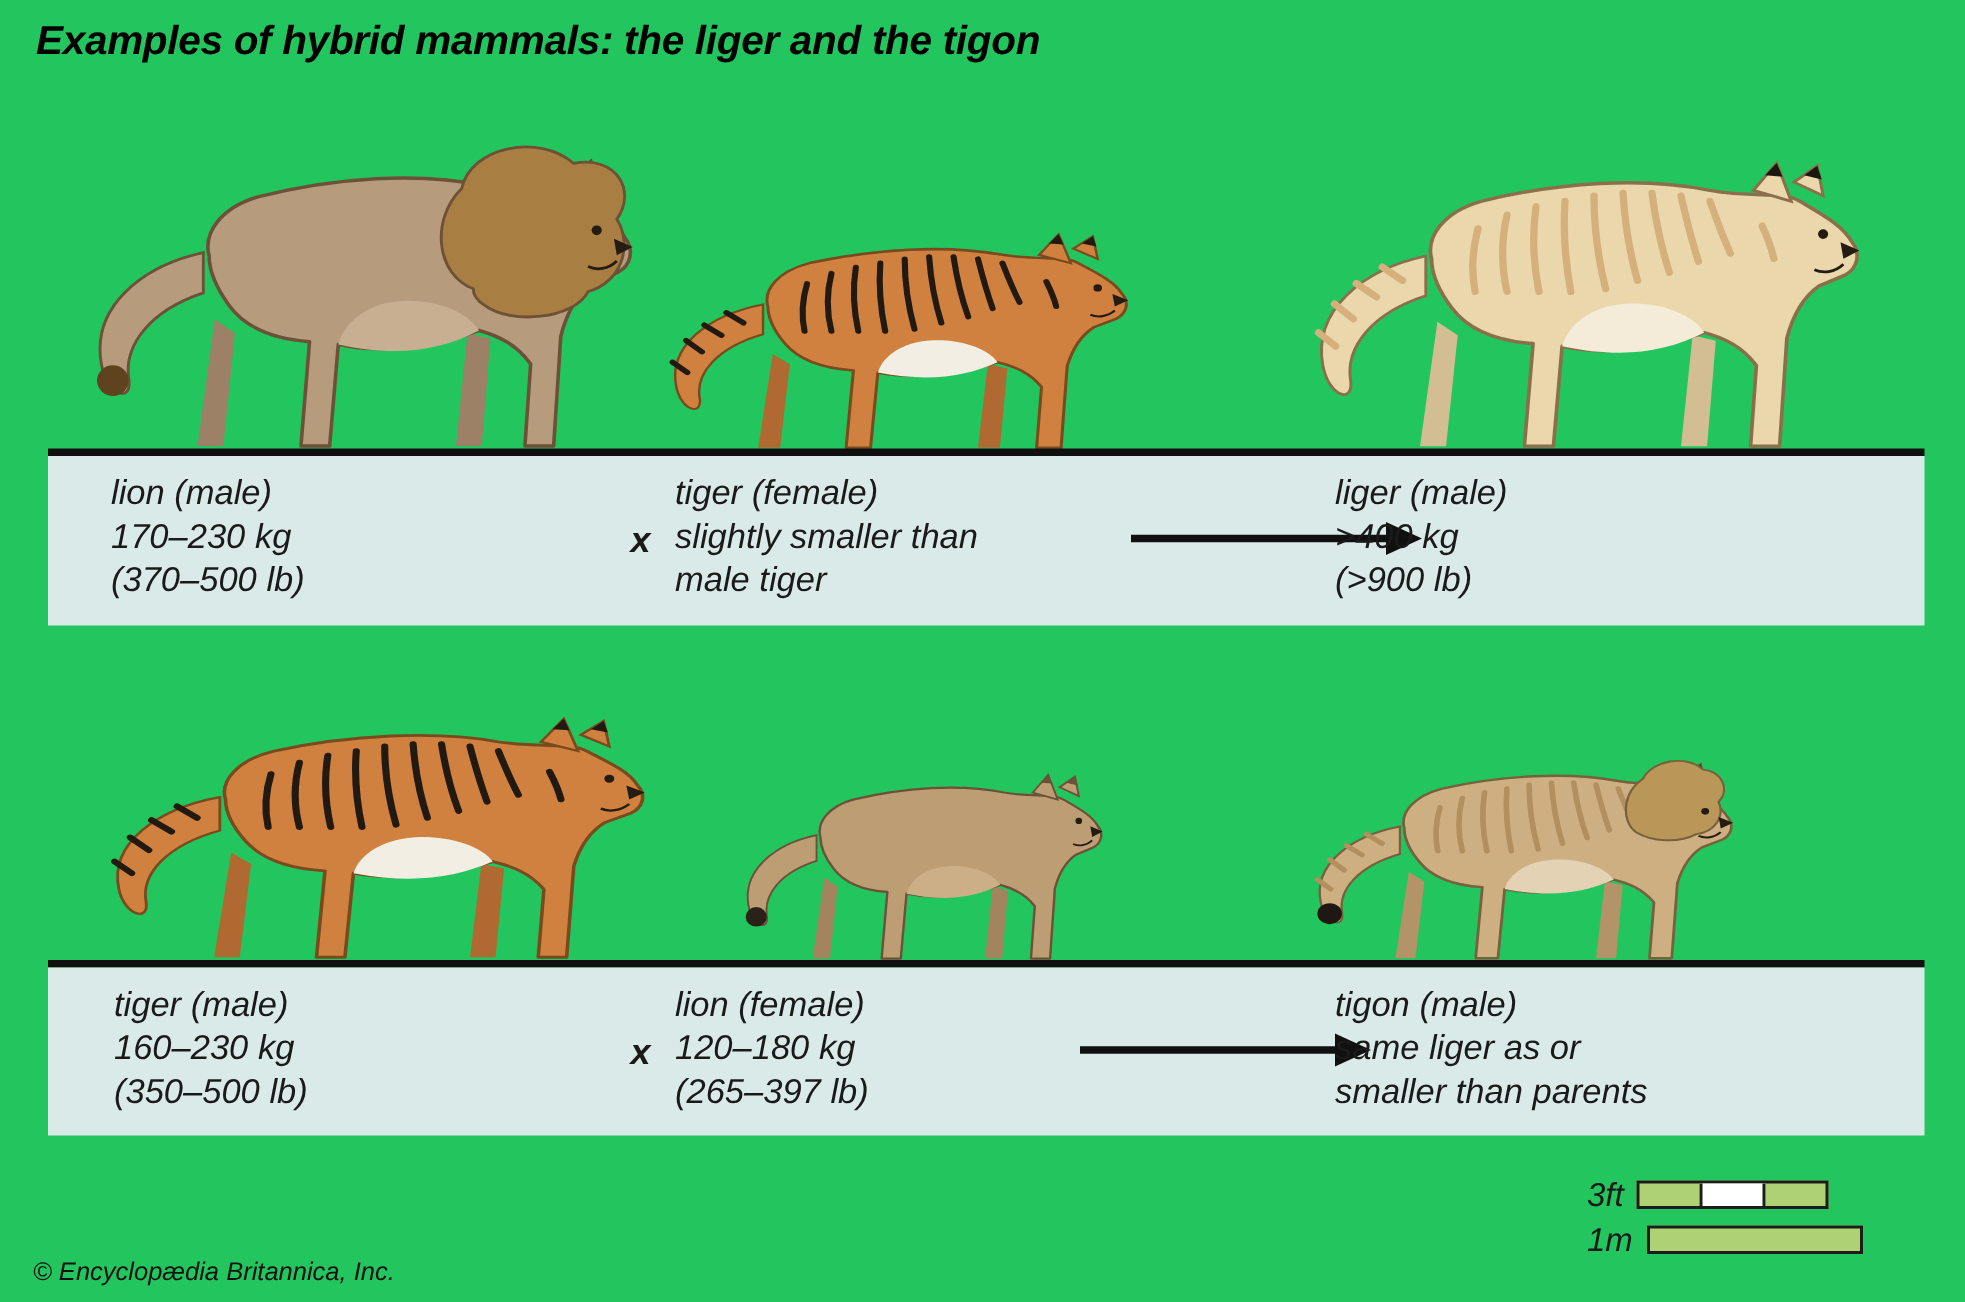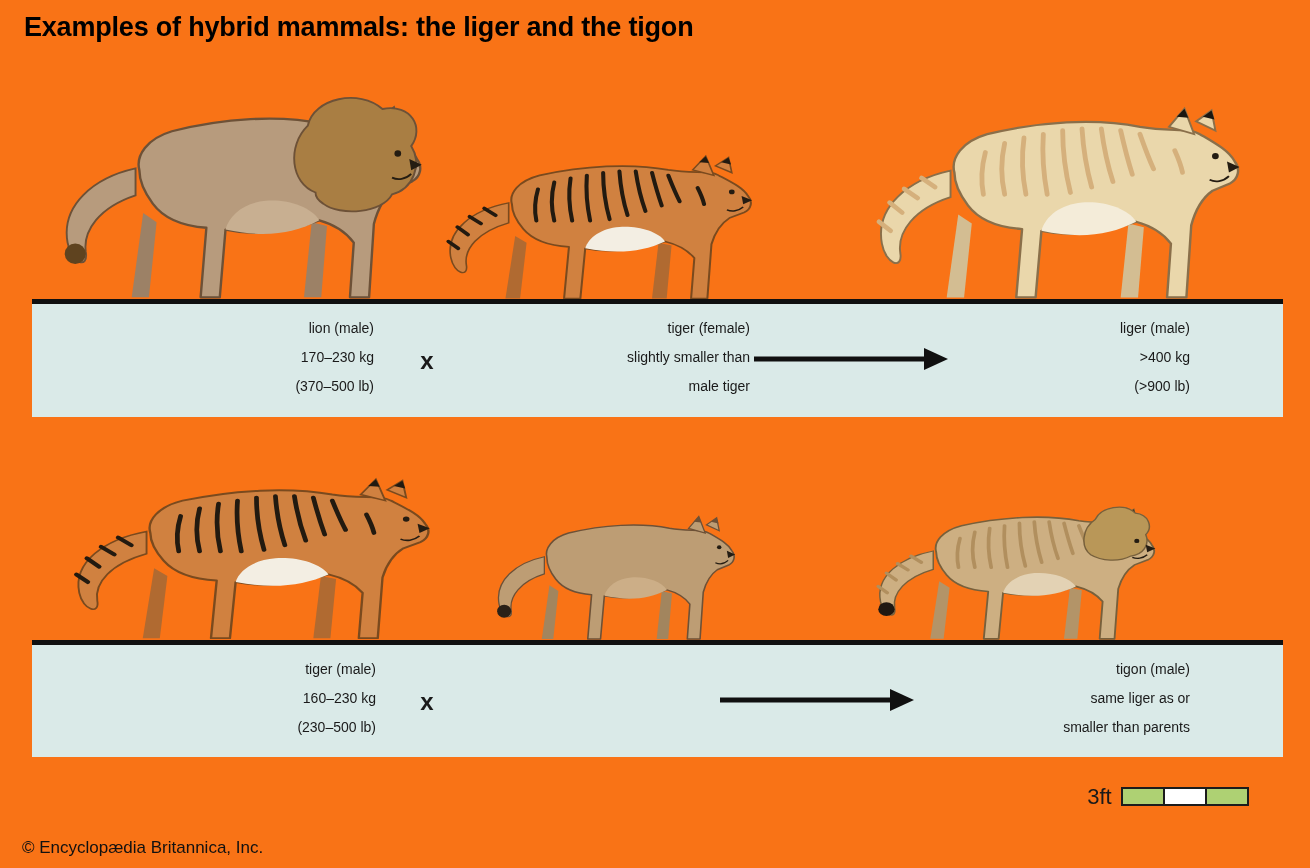--- a/index.html
+++ b/index.html
@@ -1,45 +1,46 @@
 <!DOCTYPE html>
 <html><head>
 <meta charset="utf-8">
 <style>
   html,body{margin:0;padding:0;background:#ffffff;}
   .canvas{
     position:relative;
     width:1310px;height:868px;
-    background:#f97316;
+    background:#22c55e;
     font-family:"Liberation Sans", sans-serif;
     color:#1a1a1a;
     overflow:hidden;
+    font-style:italic;
   }
   .title{
     position:absolute;left:24px;top:12px;margin:0;
     font-size:27px;font-weight:bold;letter-spacing:-0.2px;color:#000;
   }
   .groundline{
     position:absolute;left:32px;width:1251px;height:5px;background:#101010;
   }
   .band{
     position:absolute;left:32px;width:1251px;background:#daeae8;
   }
   .lbl{
     position:absolute;top:10px;width:300px;
-    text-align:right;font-size:14px;line-height:29px;
+    text-align:left;font-size:23px;line-height:29px;
   }
   .cross{
     position:absolute;top:40px;width:34px;text-align:center;
     font-size:24px;font-weight:bold;line-height:34px;
   }
   .arrow{position:absolute;height:26px;}
   .arrow svg{display:block;}
   .scalebars{position:absolute;left:1058px;top:786px;width:220px;}
-  .scalerow{display:flex;align-items:center;justify-content:center;margin-bottom:9px;height:21px;}
+  .scalerow{display:flex;align-items:center;justify-content:flex-start;margin-bottom:9px;height:21px;}
   .scalerow .slabel{font-size:22px;margin-right:9px;line-height:21px;}
   .sbar{height:15px;border:2px solid #1c1c1c;background:#aed173;display:flex;}
   .sbar.ft{width:124px;}
   .sbar.m{width:140px;}
   .sseg{flex:1;}
   .sseg.white{background:#ffffff;border-left:2px solid #1c1c1c;border-right:2px solid #1c1c1c;}
   .credit{position:absolute;left:22px;top:838px;font-size:17px;color:#111;}
   .cat{position:absolute;}
   
   .lion-male  {--body:#b79b7d;--outline:#6d5137;--far:#9c8166;--belly:#c8af91;
@@ -160,23 +161,28 @@
     </svg>
   <svg class="cat tigon" style="left:856px;top:484px;width:312px;height:158px" viewBox="0 0 420 250" preserveAspectRatio="none">
       <use href="#bigcat"></use>
     </svg>
 
   <div class="groundline" style="top:640px"></div>
   <section class="band" style="top:645px;height:112px">
     <div class="lbl" style="left:44px">
       <div>tiger (male)</div>
       <div>160–230 kg</div>
-      <div>(230–500 lb)</div>
+      <div>(350–500 lb)</div>
     </div>
     <div class="cross" style="left:378px">x</div>
+    <div class="lbl" style="left:418px">
+      <div>lion (female)</div>
+      <div>120–180 kg</div>
+      <div>(265–397 lb)</div>
+    </div>
     <div class="arrow" style="left:688px;top:42px">
       <svg width="194" height="26">
           <line x1="0" y1="13" x2="172" y2="13" stroke="#101010" stroke-width="5"></line>
         <polygon points="170,2 194,13 170,24" fill="#101010"></polygon>
         </svg>
     </div>
     <div class="lbl" style="left:858px">
       <div>tigon (male)</div>
       <div>same liger as or</div>
       <div>smaller than parents</div>
@@ -185,17 +191,21 @@
 
   <div class="scalebars">
     <div class="scalerow">
       <span class="slabel">3ft</span>
       <div class="sbar ft">
         <div class="sseg"></div>
         <div class="sseg white"></div>
         <div class="sseg"></div>
       </div>
     </div>
+    <div class="scalerow">
+      <span class="slabel">1m</span>
+      <div class="sbar m"></div>
+    </div>
   </div>
 
   <div class="credit">© Encyclopædia Britannica, Inc.</div>
 
 </div>
 
 </body></html>

